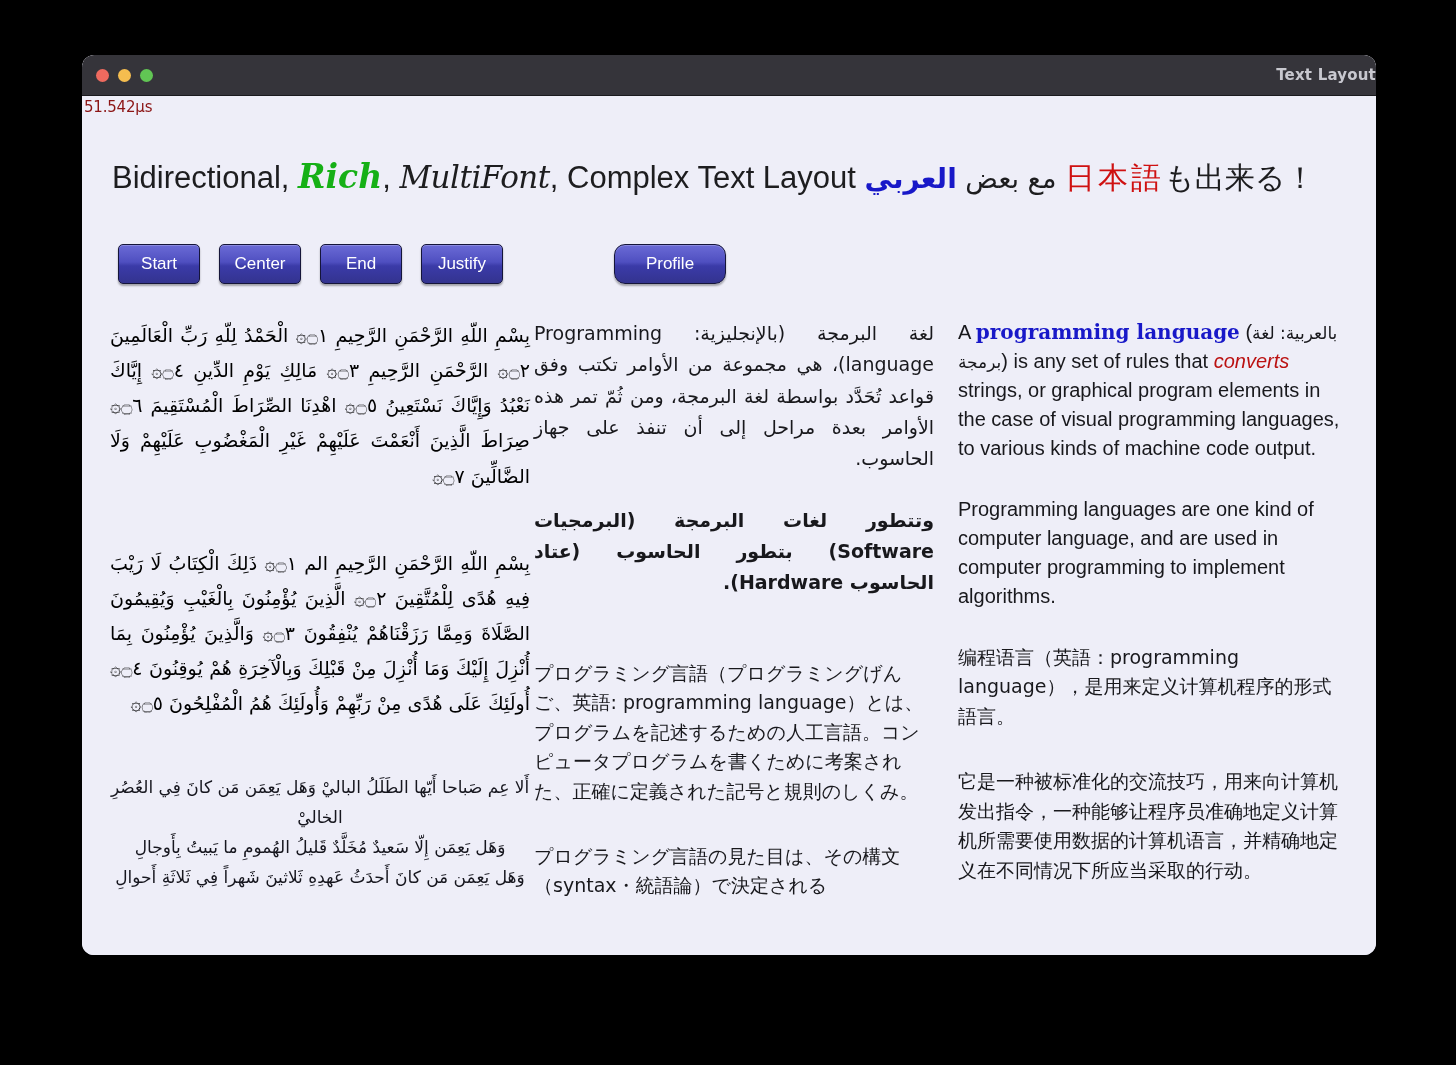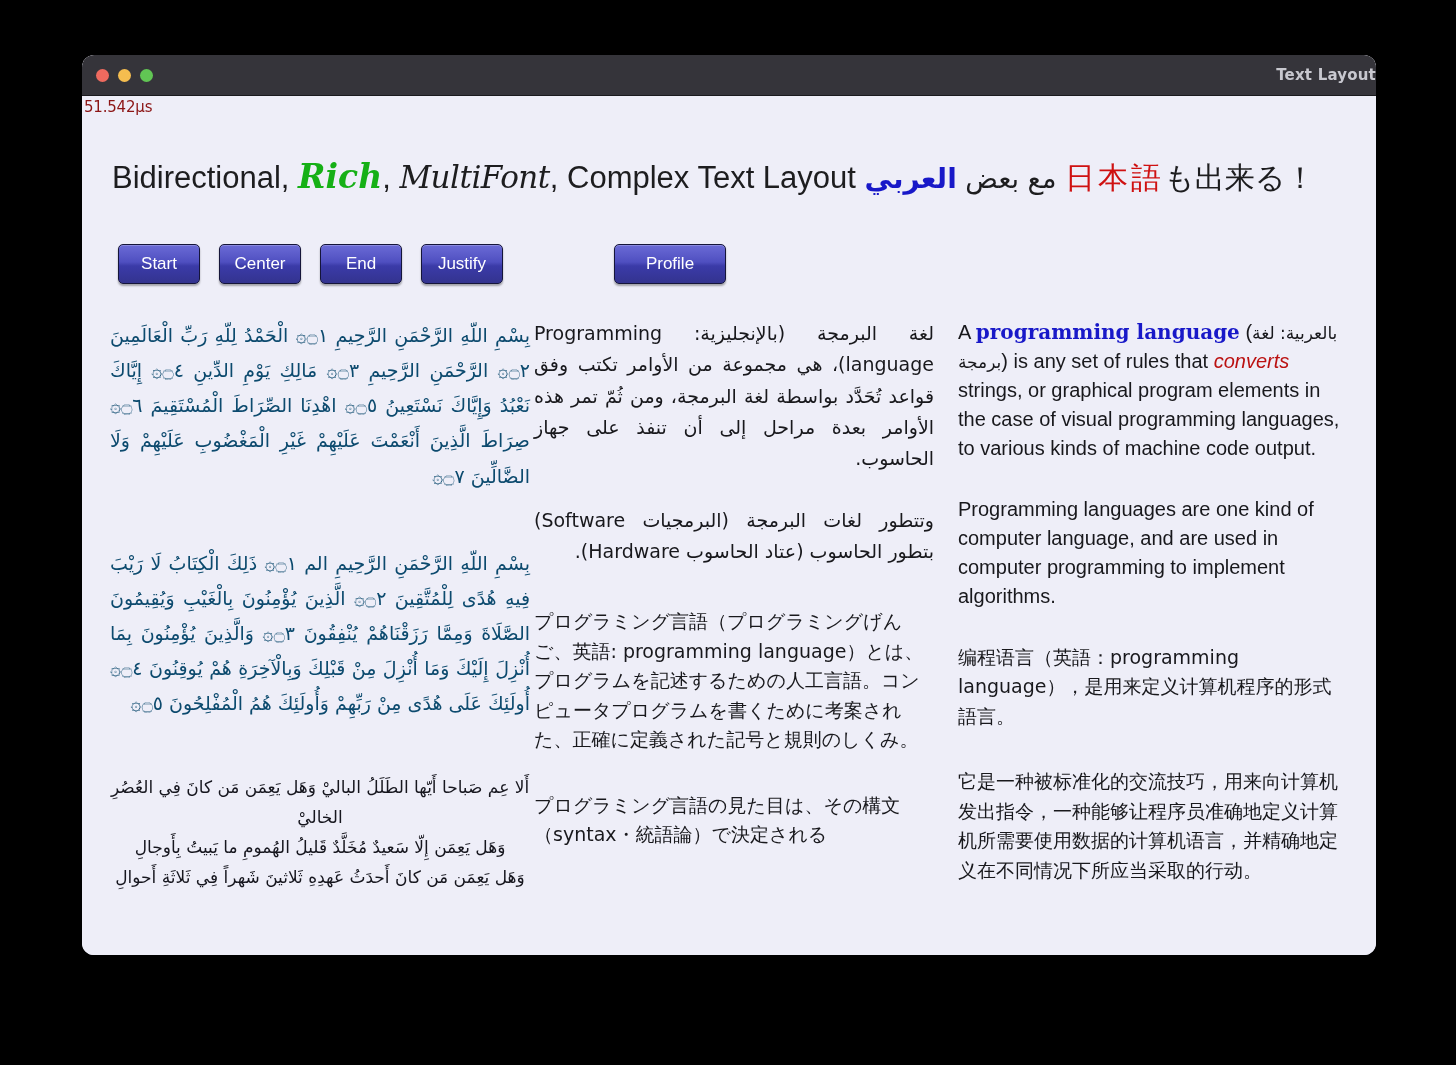--- a/index.html
+++ b/index.html
@@ -156,39 +156,39 @@
     font-family: "Liberation Sans", sans-serif;
     display: flex;
     align-items: center;
     justify-content: center;
     box-shadow: 0 2px 2px rgba(0,0,0,0.32), inset 0 1px 0 rgba(255,255,255,0.22);
     cursor: pointer;
     user-select: none;
     box-sizing: border-box;
   }
   .btn.spaced { margin-left: 92px; }
-  .btn.profile { min-width: 112px; }
+  .btn.profile { min-width: 112px; border-radius: 11px; }
 
   
   .column {
     position: absolute;
     top: 222px;
   }
   #col-arabic  { left: 28px;  width: 420px; }
   #col-middle  { left: 452px; width: 400px; }
   #col-right   { left: 876px; width: 392px; }
 
   
   .ar-script {
     direction: rtl;
     text-align: justify;
     font-family: "DejaVu Sans", sans-serif;
     font-size: 19px;
     line-height: 1.85;
-    color: #0c4a6e;
+    color: #000000;
   }
   .ar-script.p1 { margin-bottom: 52px; }
   .ar-script.p2 { margin-bottom: 52px; }
   .ar-poem {
     direction: rtl;
     text-align: center;
     font-family: "DejaVu Sans", sans-serif;
     font-size: 17px;
     line-height: 1.75;
     color: #16161e;
@@ -198,21 +198,21 @@
   
   .ar-body {
     direction: rtl;
     text-align: justify;
     font-family: "DejaVu Sans", sans-serif;
     font-size: 19px;
     line-height: 1.65;
     color: #18181c;
   }
   .ar-body.first { margin-bottom: 30px; }
-  .ar-body.second { margin-bottom: 40px; }
+  .ar-body.second { margin-bottom: 60px; font-weight: bold; }
   .jp-body {
     direction: ltr;
     text-align: left;
     font-family: "DejaVu Sans", sans-serif;
     font-size: 19px;
     line-height: 1.55;
     color: #18181c;
   }
   .jp-body.first { margin-bottom: 36px; }
 

